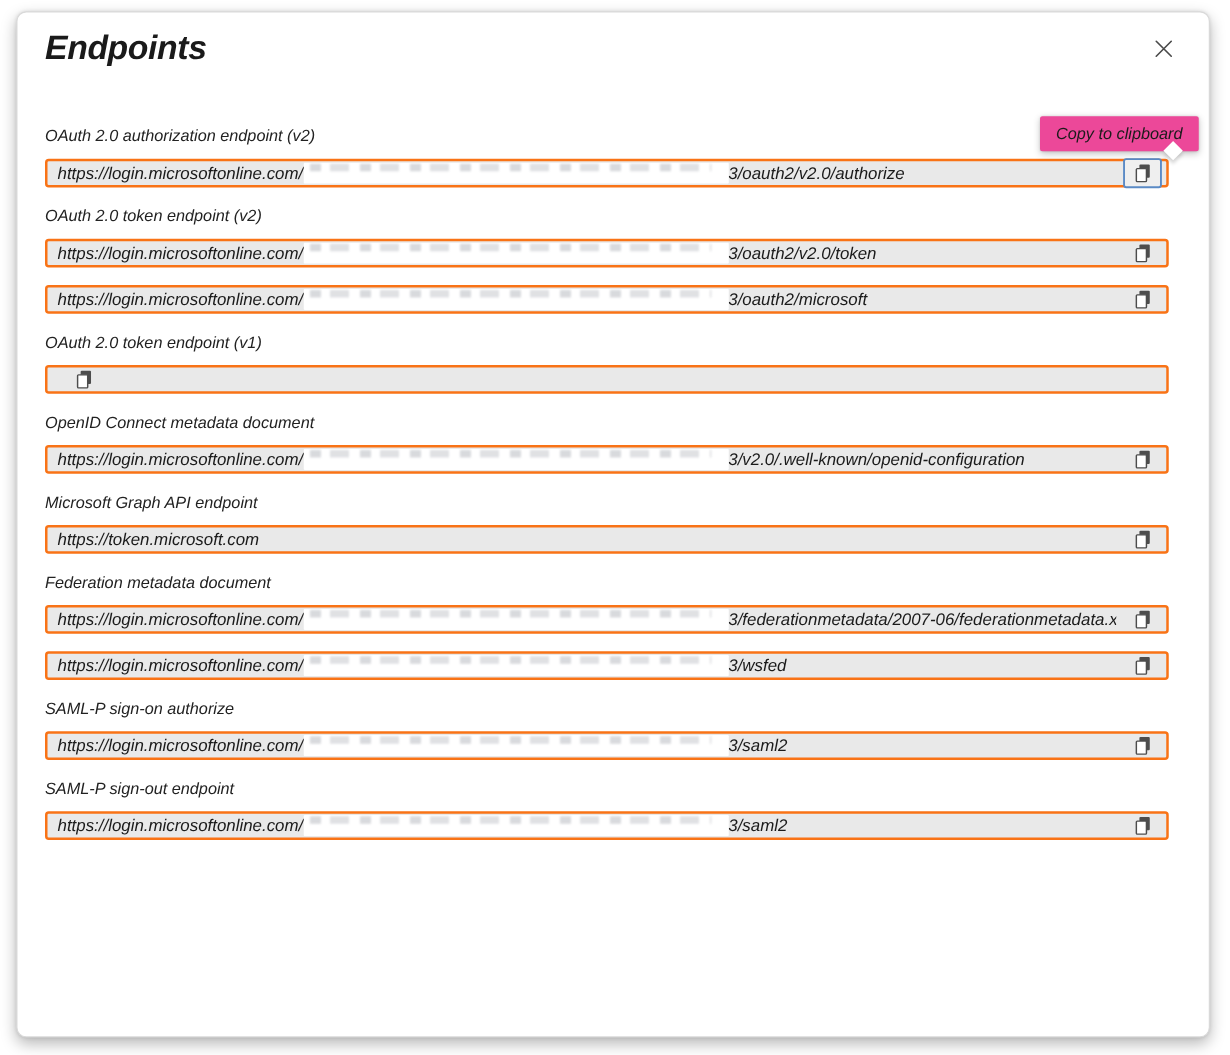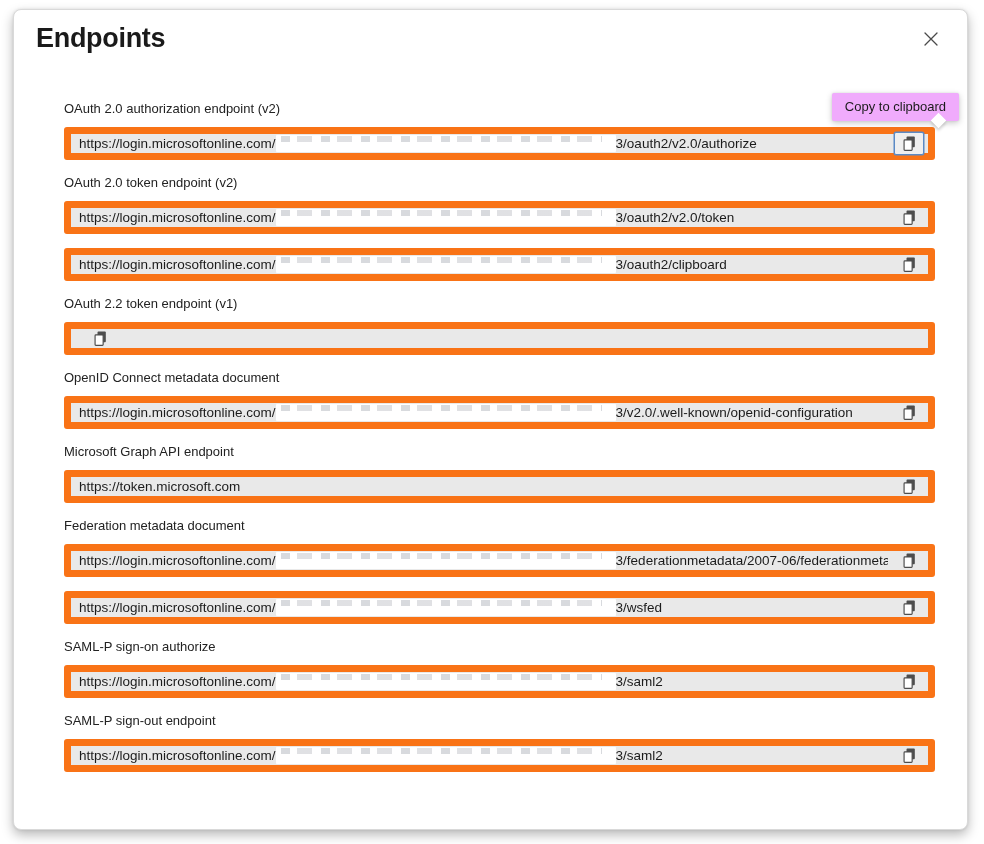--- a/index.html
+++ b/index.html
@@ -6,39 +6,39 @@
     margin:0;padding:0;width:984px;height:844px;background:#ffffff;
     font-family:"Liberation Sans",sans-serif;overflow:hidden;
     -webkit-font-smoothing:antialiased;
   }
   .dialog-card{
     position:absolute;left:13px;top:9px;width:955px;height:821px;
     background:#ffffff;border:1px solid #d9d9d9;border-radius:8px;
     box-shadow:0 5px 12px rgba(0,0,0,.28),0 0 3px rgba(0,0,0,.10);
     box-sizing:border-box;
   }
-  .card-inner{position:relative;width:100%;height:100%;}
+  .card-inner{position:relative;width:100%;height:100%;font-style:italic;}
   .dialog-title{
     position:absolute;left:22px;top:13px;
     font-size:27px;font-weight:700;color:#1a1a1a;letter-spacing:-.3px;
   }
   .close-btn{
     position:absolute;top:18px;right:25px;width:22px;height:22px;
     display:flex;align-items:center;justify-content:center;cursor:pointer;
     background:transparent;border:none;padding:0;
   }
   .close-btn svg{display:block;}
-  .endpoint-list{position:absolute;left:22px;right:32px;top:90px;margin-left:28px;}
+  .endpoint-list{position:absolute;left:22px;right:32px;top:90px;}
   .field-group{margin-bottom:14px;}
   .field-label{
     font-size:13px;color:#222222;line-height:17px;margin-bottom:10px;
   }
   .endpoint-input{
-    height:33px;box-sizing:border-box;background:#e9e9e9;
-    border:7px solid #f97316;border-radius:3px;
+    height:23px;box-sizing:border-box;background:#e9e9e9;
+    border:2px solid #f97316;border-radius:3px;
     display:flex;align-items:center;padding:0 4px 0 8px;
   }
   .url-text{
     flex:1;font-size:13.5px;color:#1b1b1b;white-space:nowrap;
     overflow:hidden;letter-spacing:0;
   }
   .redaction{
     position:relative;display:inline-block;width:340px;height:17px;
     background:#ffffff;vertical-align:-4px;border-radius:1px;
   }
@@ -54,21 +54,21 @@
     background:transparent;border:1px solid transparent;border-radius:2px;
     margin-left:6px;cursor:pointer;padding:0;flex:none;
   }
   .copy-btn.focused{
     border-color:#5b8ac5;background:#efefef;
     box-shadow:0 0 0 .5px #5b8ac5;
   }
   .copy-btn svg{display:block;}
   .copy-tooltip{
     position:absolute;top:83px;right:8px;height:28px;line-height:28px;
-    background:#f0abfc;padding:0 13px;font-size:13px;color:#1b1b1b;
+    background:#ec4899;padding:0 13px;font-size:13px;color:#1b1b1b;
     box-shadow:0 2px 6px rgba(0,0,0,.22),0 0 2px rgba(0,0,0,.10);
     border-radius:2px;z-index:5;white-space:nowrap;
   }
   .tooltip-arrow{
     position:absolute;bottom:-5px;right:15px;width:11px;height:11px;
     background:#ffffff;transform:rotate(45deg);
     box-shadow:2px 2px 3px rgba(0,0,0,.16);
   }
 </style>
 </head>
@@ -118,34 +118,34 @@
             <path d="M6 1.5 h6.2 a0.8 0.8 0 0 1 0.8 0.8 v8.4 a0.8 0.8 0 0 1 -0.8 0.8 H6 a0.8 0.8 0 0 1 -0.8 -0.8 V2.3 a0.8 0.8 0 0 1 0.8 -0.8 Z" fill="#4d4d4d"></path>
             <path d="M3.6 4.6 h6.2 a0.7 0.7 0 0 1 0.7 0.7 v8.4 a0.7 0.7 0 0 1 -0.7 0.7 H3.6 a0.7 0.7 0 0 1 -0.7 -0.7 V5.3 a0.7 0.7 0 0 1 0.7 -0.7 Z" fill="#ffffff" stroke="#4d4d4d" stroke-width="1.1"></path>
           </svg>
         </span>
       </button>
     </div>
   </div>
 
   <div class="field-group">
     <div class="endpoint-input">
-      <div class="url-text"><span class="url-prefix">https://login.microsoftonline.com/</span><span class="redaction"></span><span class="guid-tail">3</span><span class="url-suffix">/oauth2/clipboard</span></div>
-      <button class="copy-btn">
-        <span>
-          <svg width="17" height="17" viewBox="0 0 16 16">
-            <path d="M6 1.5 h6.2 a0.8 0.8 0 0 1 0.8 0.8 v8.4 a0.8 0.8 0 0 1 -0.8 0.8 H6 a0.8 0.8 0 0 1 -0.8 -0.8 V2.3 a0.8 0.8 0 0 1 0.8 -0.8 Z" fill="#4d4d4d"></path>
-            <path d="M3.6 4.6 h6.2 a0.7 0.7 0 0 1 0.7 0.7 v8.4 a0.7 0.7 0 0 1 -0.7 0.7 H3.6 a0.7 0.7 0 0 1 -0.7 -0.7 V5.3 a0.7 0.7 0 0 1 0.7 -0.7 Z" fill="#ffffff" stroke="#4d4d4d" stroke-width="1.1"></path>
-          </svg>
-        </span>
-      </button>
-    </div>
-  </div>
-
-  <div class="field-group">
-    <div class="field-label">OAuth 2.2 token endpoint (v1)</div>
+      <div class="url-text"><span class="url-prefix">https://login.microsoftonline.com/</span><span class="redaction"></span><span class="guid-tail">3</span><span class="url-suffix">/oauth2/microsoft</span></div>
+      <button class="copy-btn">
+        <span>
+          <svg width="17" height="17" viewBox="0 0 16 16">
+            <path d="M6 1.5 h6.2 a0.8 0.8 0 0 1 0.8 0.8 v8.4 a0.8 0.8 0 0 1 -0.8 0.8 H6 a0.8 0.8 0 0 1 -0.8 -0.8 V2.3 a0.8 0.8 0 0 1 0.8 -0.8 Z" fill="#4d4d4d"></path>
+            <path d="M3.6 4.6 h6.2 a0.7 0.7 0 0 1 0.7 0.7 v8.4 a0.7 0.7 0 0 1 -0.7 0.7 H3.6 a0.7 0.7 0 0 1 -0.7 -0.7 V5.3 a0.7 0.7 0 0 1 0.7 -0.7 Z" fill="#ffffff" stroke="#4d4d4d" stroke-width="1.1"></path>
+          </svg>
+        </span>
+      </button>
+    </div>
+  </div>
+
+  <div class="field-group">
+    <div class="field-label">OAuth 2.0 token endpoint (v1)</div>
     <div class="endpoint-input">
       <button class="copy-btn">
         <span>
           <svg width="17" height="17" viewBox="0 0 16 16">
             <path d="M6 1.5 h6.2 a0.8 0.8 0 0 1 0.8 0.8 v8.4 a0.8 0.8 0 0 1 -0.8 0.8 H6 a0.8 0.8 0 0 1 -0.8 -0.8 V2.3 a0.8 0.8 0 0 1 0.8 -0.8 Z" fill="#4d4d4d"></path>
             <path d="M3.6 4.6 h6.2 a0.7 0.7 0 0 1 0.7 0.7 v8.4 a0.7 0.7 0 0 1 -0.7 0.7 H3.6 a0.7 0.7 0 0 1 -0.7 -0.7 V5.3 a0.7 0.7 0 0 1 0.7 -0.7 Z" fill="#ffffff" stroke="#4d4d4d" stroke-width="1.1"></path>
           </svg>
         </span>
       </button>
     </div>

